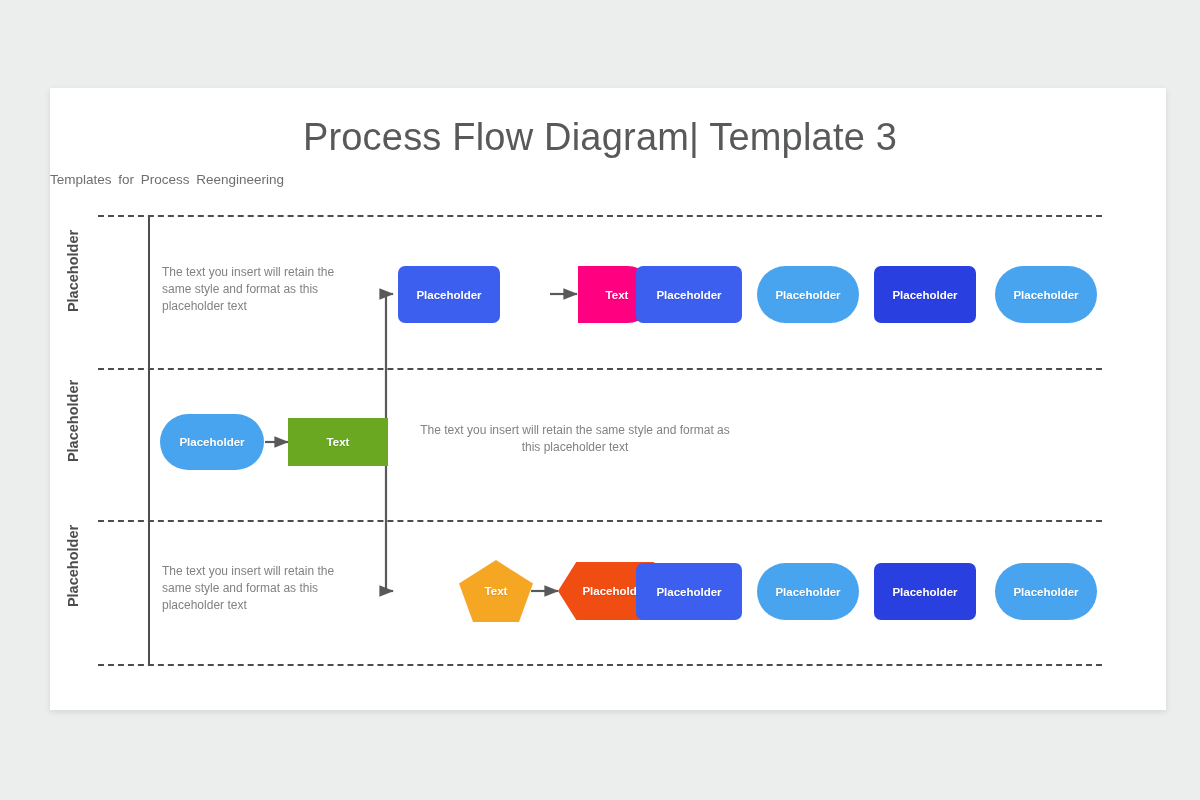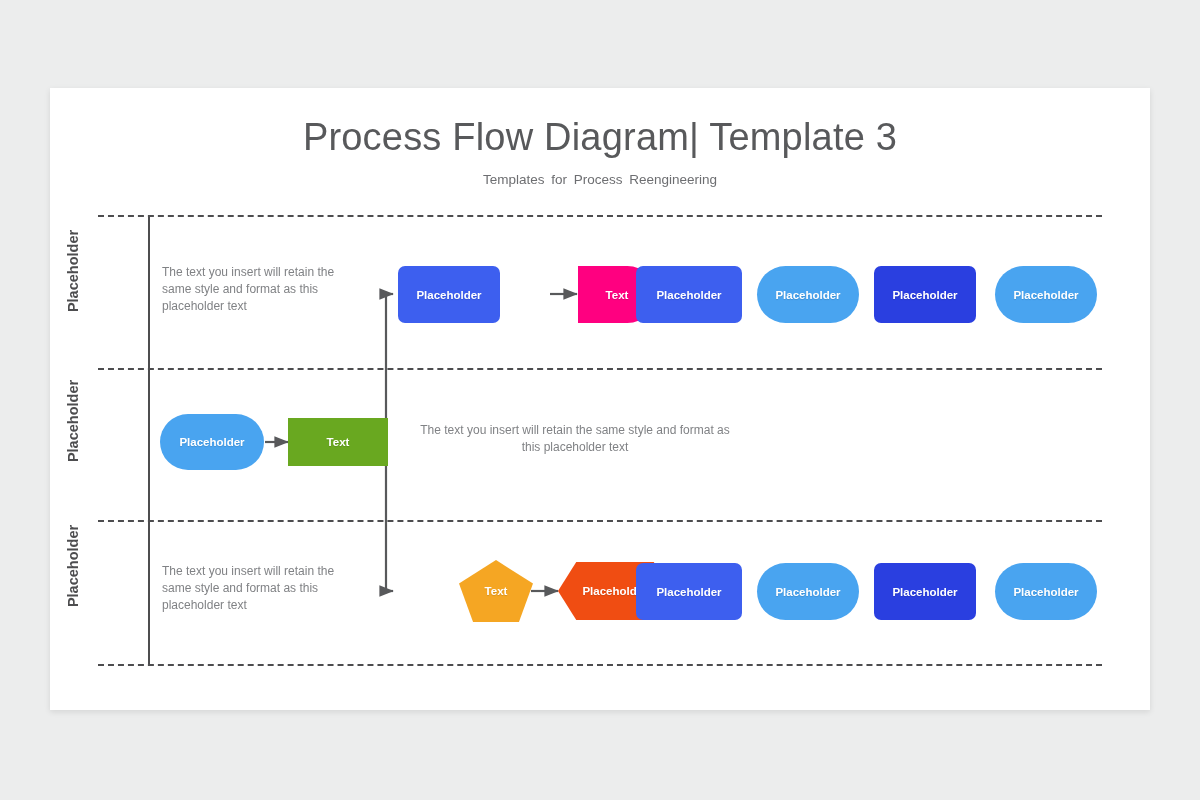--- a/index.html
+++ b/index.html
@@ -20,41 +20,41 @@
 
   
   #slide {
     position: absolute;
     left: 50px;
     top: 88px;
     width: 1100px;
     height: 622px;
     background: #ffffff;
     box-shadow: 0 2px 6px rgba(0,0,0,0.10);
+    padding-left: 16px;
   }
 
   
   .title {
     position: absolute;
     left: 0;
     top: 28px;
     width: 1100px;
     text-align: center;
     font-size: 38px;
     font-weight: 400;
     color: #58595b;
     letter-spacing: 0.2px;
     white-space: nowrap;
   }
   .subtitle {
     position: absolute;
     left: 0;
     top: 84px;
     width: 1100px;
-    text-align: center;
     font-size: 13.5px;
     font-weight: 400;
     color: #6d6e71;
     word-spacing: 3px;
   }
 
   
   .hrule {
     position: absolute;
     left: 48px;

